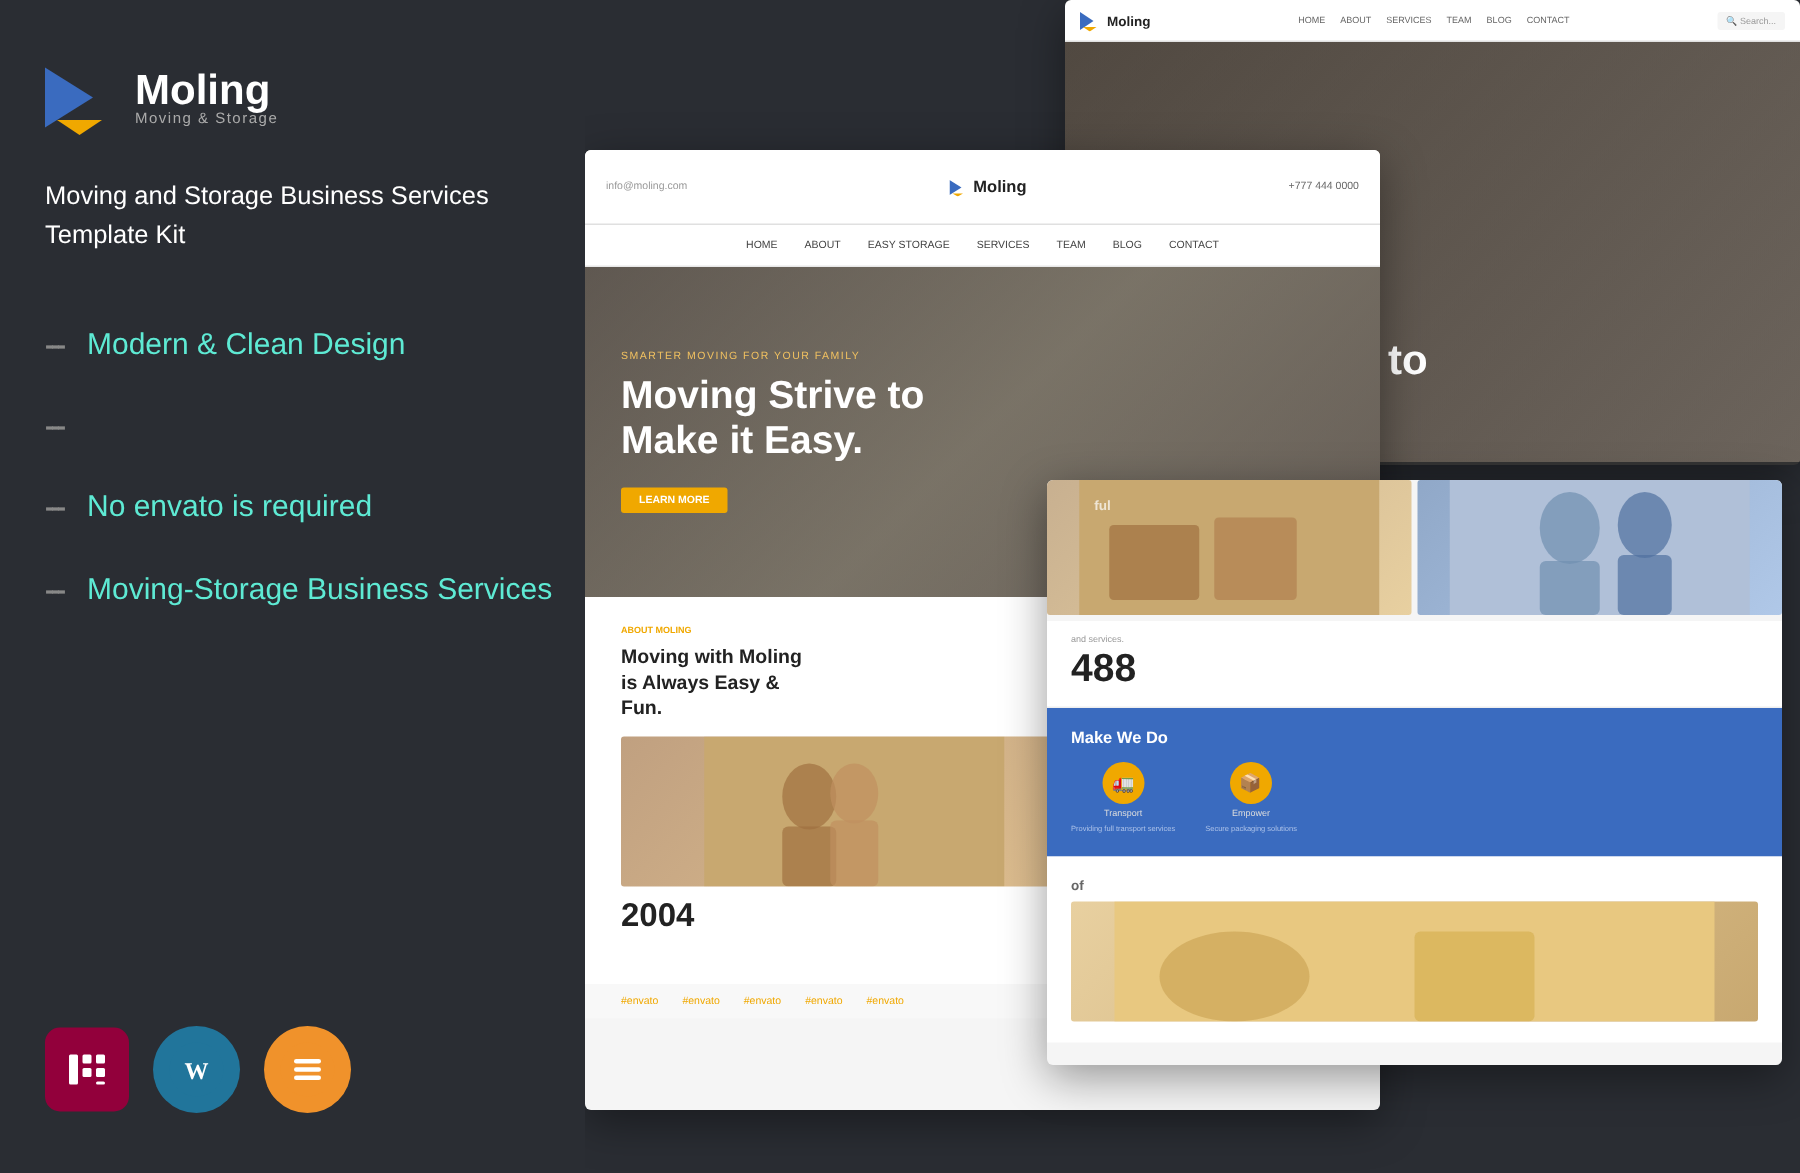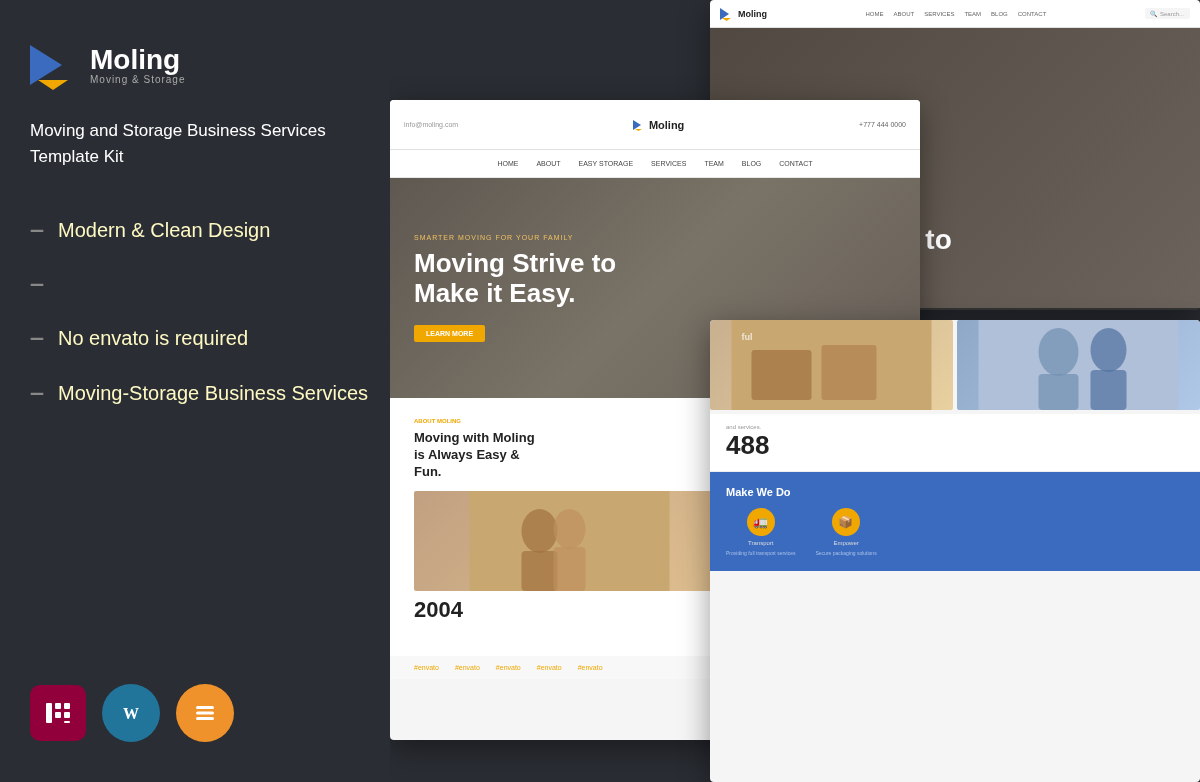--- a/index.html
+++ b/index.html
@@ -79,21 +79,21 @@
     .feature-dash {
       font-size: 18px;
       color: #888;
       font-weight: 700;
       letter-spacing: -2px;
       white-space: nowrap;
     }
 
     .feature-label {
       font-size: 20px;
-      color: #fef9c3;
+      color: #5eead4;
       font-weight: 500;
       text-align: center;
     }
 
     .badges-row {
       display: flex;
       gap: 16px;
       align-items: center;
       margin-top: auto;
       padding-top: 20px;
@@ -158,24 +158,24 @@
       height: 310px;
       background: #333;
       border-radius: 4px;
       overflow: hidden;
       box-shadow: 0 8px 30px rgba(0,0,0,0.4);
     }
 
     
     .screenshot-bottom-right {
       position: absolute;
-      right: 0;
+      right: 12px;
       top: 320px;
       width: 490px;
-      height: 462px;
+      height: 390px;
       background: #f5f5f5;
       border-radius: 4px;
       overflow: hidden;
       box-shadow: 0 8px 30px rgba(0,0,0,0.4);
     }
 
     
     .ms-header {
       height: 50px;
       background: #fff;
@@ -664,15 +664,25 @@
           <div class="br-icon-desc">Providing full transport services</div>
         </div>
         <div class="br-icon-item">
           <div class="br-icon-circle">📦</div>
           <div class="br-icon-label">Empower</div>
           <div class="br-icon-desc">Secure packaging solutions</div>
         </div>
       </div>
     </div>
 
+    <div class="br-bottom-section">
+      <div style="font-size:9px;color:#666;font-weight:700;margin-bottom:6px;">of</div>
+      <div class="br-bottom-img">
+        <svg width="100%" height="80" viewBox="0 0 400 80">
+          <rect width="400" height="80" fill="#e8c880"></rect>
+          <ellipse cx="80" cy="50" rx="50" ry="30" fill="#c8a050" opacity="0.6"></ellipse>
+          <rect x="200" y="20" width="80" height="60" rx="4" fill="#d0a840" opacity="0.5"></rect>
+        </svg>
+      </div>
+    </div>
   </div>
 
 </div>
 
 </body></html>

